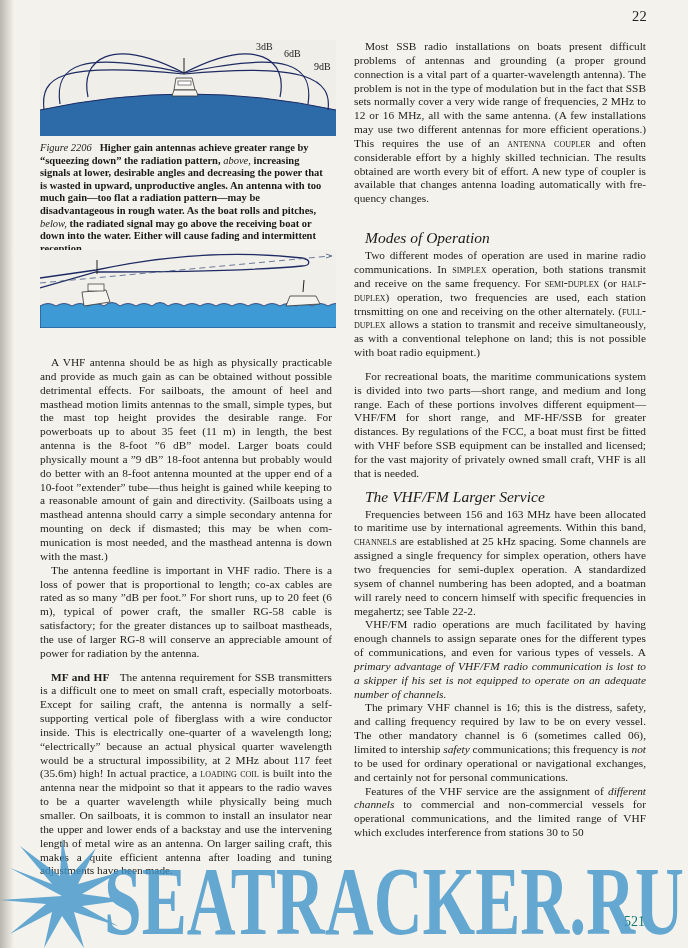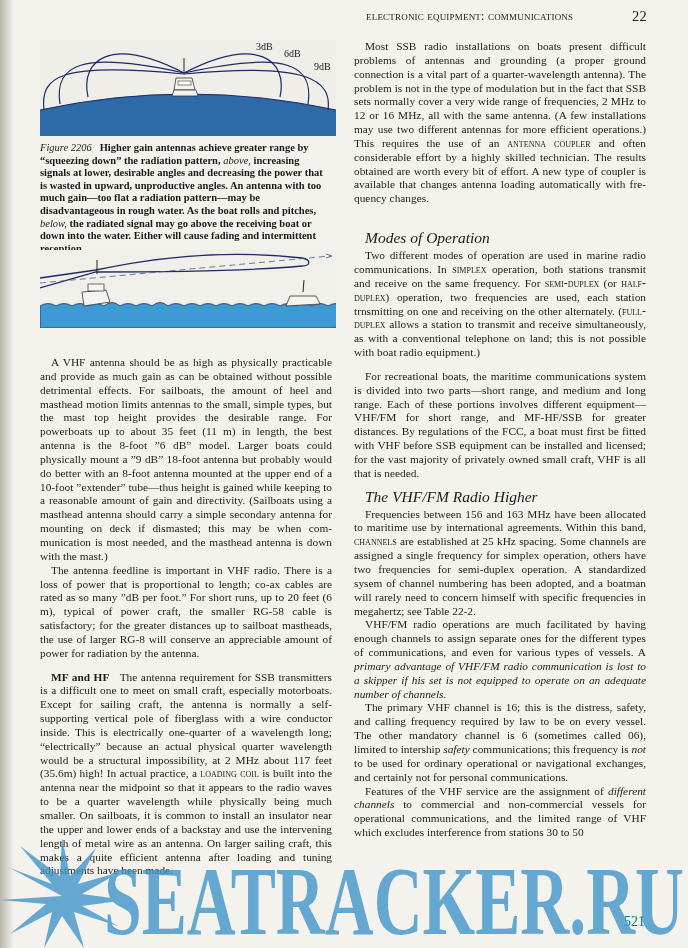--- a/index.html
+++ b/index.html
@@ -59,21 +59,20 @@
   }
 </style>
 </head>
 <body>
 
 <div class="spine"></div>
 
 <div class="page">
 
   <div class="running-head">
-    <span class="rh-text">ELECTRONIC EQUIPMENT: COMMUNICATIONS</span>
     <span class="rh-num">22</span>
   </div>
 
   <div class="fig" style="left:40px; top:40px;">
     <svg width="296" height="96" viewBox="0 0 296 96">
       <rect x="0" y="0" width="296" height="96" fill="#efeee8"></rect>
 
       <path d="M0 70 Q148 38 296 70 L296 96 L0 96 Z" fill="#2d6aa8"></path>
       <path d="M0 70 Q148 38 296 70" stroke="#1d2a63" stroke-width="1" fill="none"></path>
 
@@ -126,21 +125,21 @@
     <p class="body">A VHF antenna should be as high as physically prac­ticable and provide as much gain as can be obtained with­out possible detrimental effects. For sailboats, the amount of heel and masthead motion limits antennas to the small, simple types, but the mast top height provides the desir­able range. For powerboats up to about 35 feet (11 m) in length, the best antenna is the 8-foot ”6 dB” model. Larger boats could physically mount a ”9 dB” 18-foot antenna but probably would do better with an 8-foot antenna mounted at the upper end of a 10-foot ”extender” tube—thus height is gained while keeping to a reasonable amount of gain and directivity. (Sailboats using a masthead an­tenna should carry a simple secondary antenna for mounting on deck if dismasted; this may be when com­munication is most needed, and the masthead antenna is down with the mast.)</p>
     <p class="body">The antenna feedline is important in VHF radio. There is a loss of power that is proportional to length; co-ax cables are rated as so many ”dB per foot.” For short runs, up to 20 feet (6 m), typical of power craft, the smaller RG-58 cable is satisfactory; for the greater distances up to sailboat mastheads, the use of larger RG-8 will conserve an appreciable amount of power for radiation by the an­tenna.</p>
     <p class="body" style="margin-top:10px;"><span class="run-in">MF and HF</span>&nbsp;&nbsp; <span>The antenna requirement for SSB trans­mitters is a difficult one to meet on small craft, especially motorboats. Except for sailing craft, the antenna is nor­mally a self-supporting vertical pole of fiberglass with a wire conductor inside. This is electrically one-quarter of a wavelength long; “electrically” because an actual phys­ical quarter wavelength would be a structural impossibil­ity, at 2 MHz about 117 feet (35.6m) high! In actual prac­tice, a </span><span class="sc">LOADING COIL</span><span> is built into the antenna near the midpoint so that it appears to the radio waves to be a quarter wavelength while physically being much smaller. On sailboats, it is common to install an insulator near the upper and lower ends of a backstay and use the inter­vening length of metal wire as an antenna. On larger sailing craft, this makes a quite efficient antenna after loading and tuning adjustments have been made.</span></p>
   </div>
 
   <div class="col col-right" style="top:40px;">
     <p class="body"><span>Most SSB radio installations on boats present difficult problems of antennas and grounding (a proper ground connection is a vital part of a quarter-wavelength an­tenna). The problem is not in the type of modulation but in the fact that SSB sets normally cover a very wide range of frequencies, 2 MHz to 12 or 16 MHz, all with the same antenna. (A few installations may use two different an­tennas for more efficient operations.) This requires the use of an </span><span class="sc">ANTENNA COUPLER</span><span> and often considerable effort by a highly skilled technician. The results obtained are worth every bit of effort. A new type of coupler is avail­able that changes antenna loading automatically with fre­quency changes.</span></p>
     <h3 class="subsection" style="margin-top:23px; margin-left:11px;">Modes of Operation</h3>
     <p class="body" style="margin-top:2px;"><span>Two different modes of operation are used in marine radio communications. In </span><span class="sc">SIMPLEX</span><span> operation, both stations transmit and receive on the same frequency. For </span><span class="sc">SEMI-DUPLEX</span><span> (or </span><span class="sc">HALF-DUPLEX</span><span>) operation, two frequencies are used, each station trnsmitting on one and receiving on the other alternately. (</span><span class="sc">FULL-DUPLEX</span><span> allows a station to transmit and receive simultaneously, as with a conven­tional telephone on land; this is not possible with boat radio equipment.)</span></p>
     <p class="body" style="margin-top:10px;">For recreational boats, the maritime communications system is divided into two parts—short range, and me­dium and long range. Each of these portions involves different equipment—VHF/FM for short range, and MF-HF/SSB for greater distances. By regulations of the FCC, a boat must first be fitted with VHF before SSB equipment can be installed and licensed; for the vast majority of pri­vately owned small craft, VHF is all that is needed.</p>
-    <h3 class="subsection" style="margin-top:7px; margin-left:11px;">The VHF/FM Radio Higher</h3>
+    <h3 class="subsection" style="margin-top:7px; margin-left:11px;">The VHF/FM Larger Service</h3>
     <p class="body" style="margin-top:2px;"><span>Frequencies between 156 and 163 MHz have been al­located to maritime use by international agreements. Within this band, </span><span class="sc">CHANNELS</span><span> are established at 25 kHz spacing. Some channels are assigned a single frequency for sim­plex operation, others have two frequencies for semi-du­plex operation. A standardized sysem of channel num­bering has been adopted, and a boatman will rarely need to concern himself with specific frequencies in megahertz; see Table 22-2.</span></p>
     <p class="body"><span>VHF/FM radio operations are much facilitated by hav­ing enough channels to assign separate ones for the dif­ferent types of communications, and even for various types of vessels. A </span><em>primary advantage of VHF/FM radio communi­cation is lost to a skipper if his set is not equipped to operate on an adequate number of channels.</em></p>
     <p class="body"><span>The primary VHF channel is 16; this is the distress, safety, and calling frequency required by law to be on every vessel. The other mandatory channel is 6 (some­times called 06), limited to intership </span><em>safety</em><span> communica­tions; this frequency is </span><em>not</em><span> to be used for ordinary oper­ational or navigational exchanges, and certainly not for personal communications.</span></p>
     <p class="body"><span>Features of the VHF service are the assignment of </span><em>dif­ferent channels</em><span> to commercial and non-commercial vessels for operational communications, and the limited range of VHF which excludes interference from stations 30 to 50</span></p>
   </div>
 
   <div class="folio">521</div>
 
   <svg class="watermark" viewBox="0 0 688 110">
     <g fill="#3d93c9">

